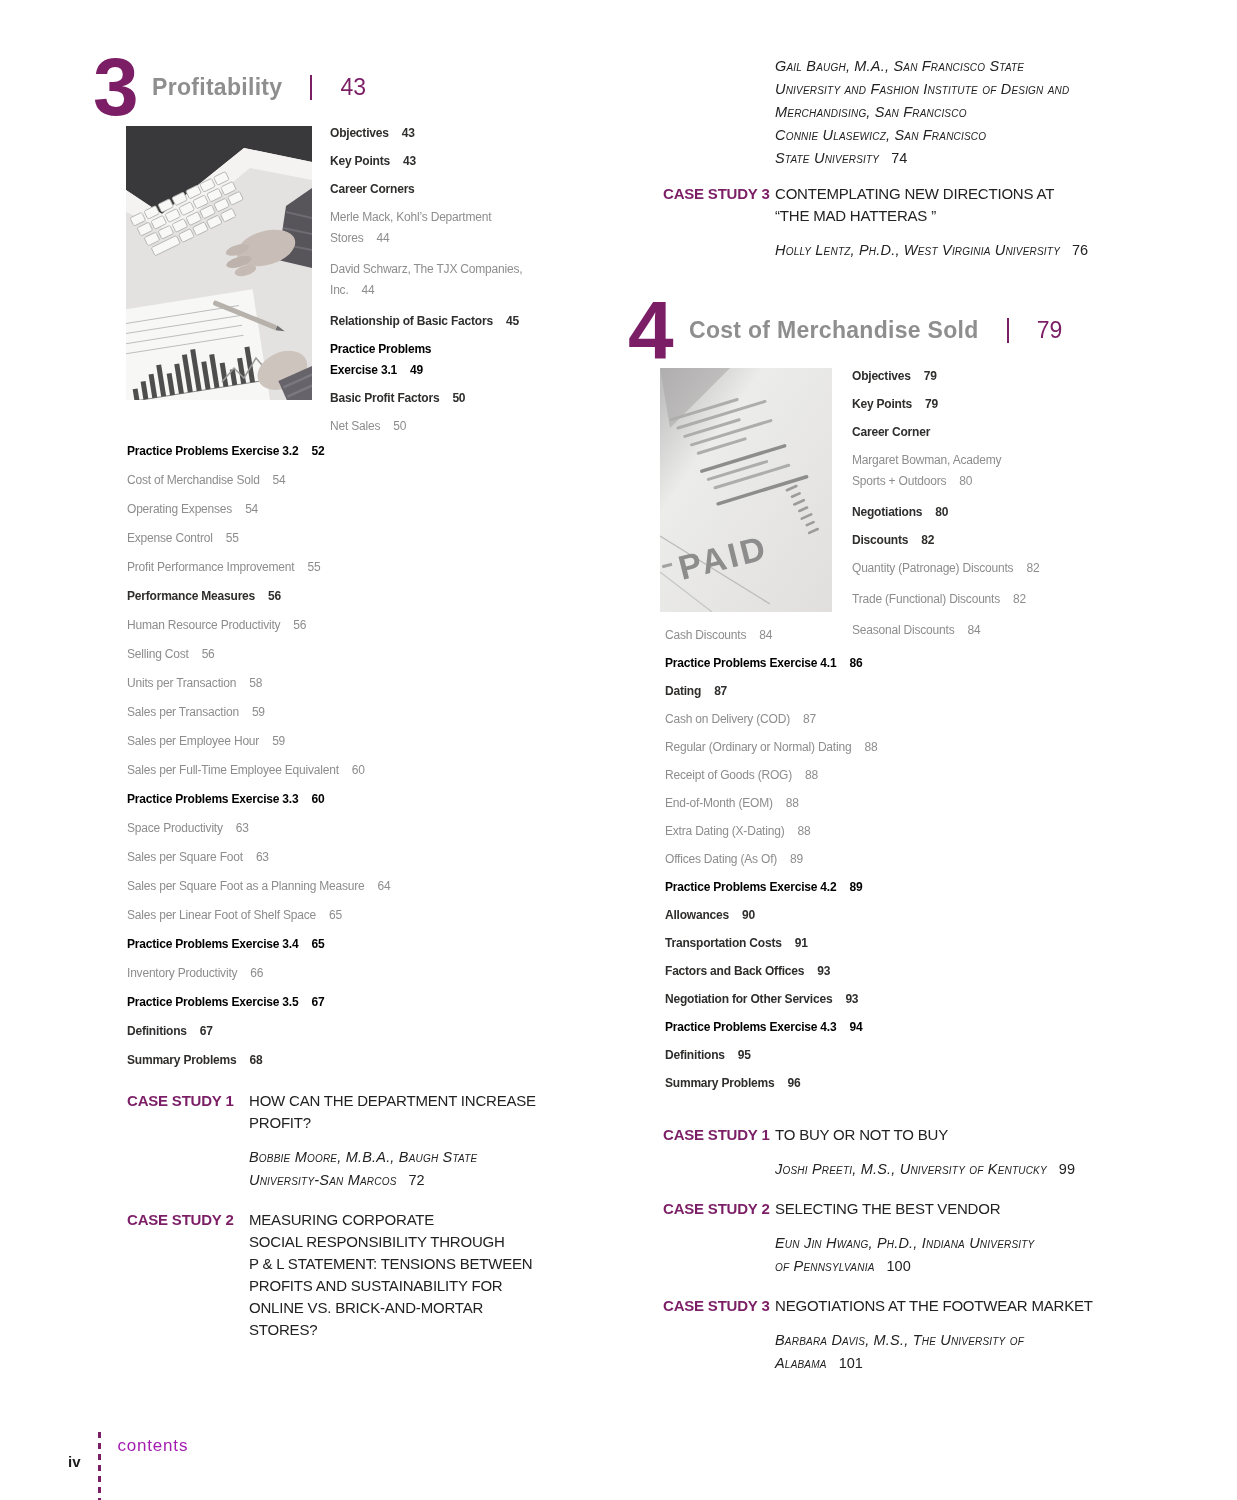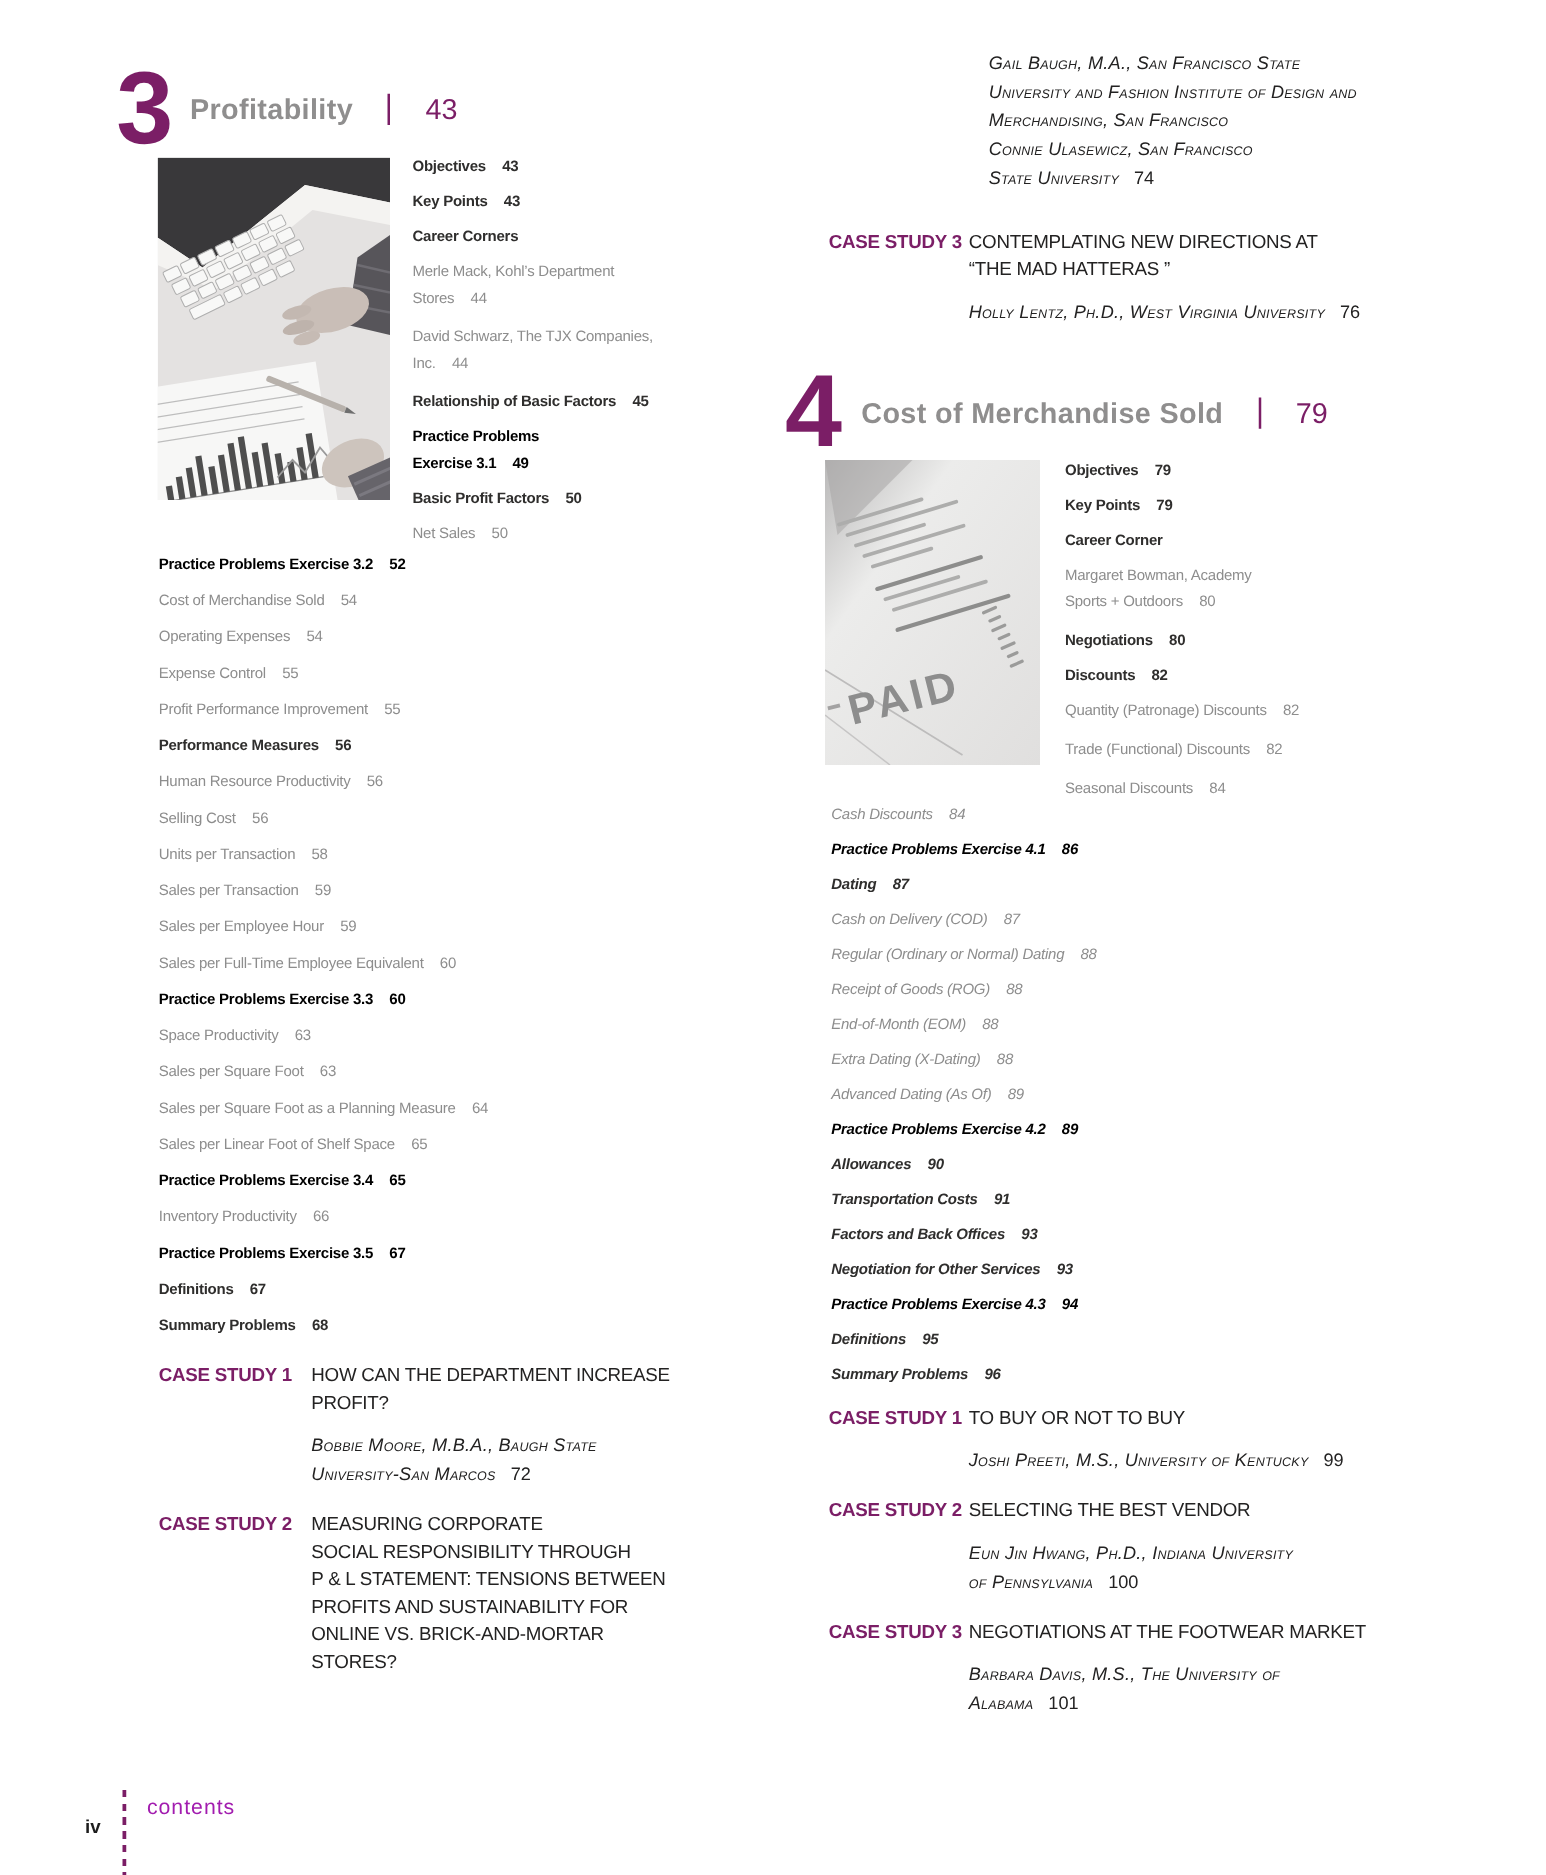--- a/index.html
+++ b/index.html
@@ -35,21 +35,21 @@
   .cases{position:absolute;}
   .case{display:flex;margin-bottom:17px;}
   .case-label{flex:0 0 122px;font-size:15px;font-weight:700;color:#7b1e66;line-height:22px;letter-spacing:-.2px;}
   .cases-r .case-label{flex-basis:112px;}
   .case-title{font-size:15px;line-height:22px;color:#232222;letter-spacing:-.2px;white-space:pre-line;max-width:300px;}
   .authors{margin-top:12px;}
   .author{font-size:14.5px;line-height:23px;color:#232222;}
   .au-text{font-style:italic;font-variant:small-caps;letter-spacing:.2px;white-space:pre-line;}
   .au-page{margin-left:12px;font-style:normal;}
   
-  #authors-top{position:absolute;left:775px;top:40px;width:340px;margin-left:16px;}
+  #authors-top{position:absolute;left:775px;top:55px;width:340px;}
   
   #footer{position:absolute;left:68px;top:1432px;display:flex;align-items:flex-start;}
   #footer .pnum{font-size:15px;font-weight:700;color:#1d1d1d;margin-top:21px;}
   #footer .fdiv{width:3px;height:70px;margin-left:17px;
     background:repeating-linear-gradient(180deg,#7b1e66 0 6px,transparent 6px 11px);}
   #footer .flabel{font-size:17px;color:#a21caf;letter-spacing:.8px;margin-left:17px;margin-top:4px;}
 </style>
 </head>
 <body>
 
@@ -379,21 +379,21 @@
         <span class="lbl">Quantity (Patronage) Discounts</span><span class="pg">82</span>
       </div>
       <div class="row s">
         <span class="lbl">Trade (Functional) Discounts</span><span class="pg">82</span>
       </div>
       <div class="row s">
         <span class="lbl">Seasonal Discounts</span><span class="pg">84</span>
       </div>
     </div>
 
-  <div class="toc main main4" style="left:665px;top:641px;width:480px;font-style:italic;">
+  <div class="toc main main4" style="left:665px;top:625px;width:480px;">
 
   <div class="row s">
         <span class="lbl">Cash Discounts</span><span class="pg">84</span>
       </div>
       <div class="row l">
         <span class="lbl">Practice Problems Exercise 4.1</span><span class="pg">86</span>
       </div>
       <div class="row h">
         <span class="lbl">Dating</span><span class="pg">87</span>
       </div>
@@ -406,21 +406,21 @@
       <div class="row s">
         <span class="lbl">Receipt of Goods (ROG)</span><span class="pg">88</span>
       </div>
       <div class="row s">
         <span class="lbl">End-of-Month (EOM)</span><span class="pg">88</span>
       </div>
       <div class="row s">
         <span class="lbl">Extra Dating (X-Dating)</span><span class="pg">88</span>
       </div>
       <div class="row s">
-        <span class="lbl">Advanced Dating (As Of)</span><span class="pg">89</span>
+        <span class="lbl">Offices Dating (As Of)</span><span class="pg">89</span>
       </div>
       <div class="row l">
         <span class="lbl">Practice Problems Exercise 4.2</span><span class="pg">89</span>
       </div>
       <div class="row h">
         <span class="lbl">Allowances</span><span class="pg">90</span>
       </div>
       <div class="row h">
         <span class="lbl">Transportation Costs</span><span class="pg">91</span>
       </div>

